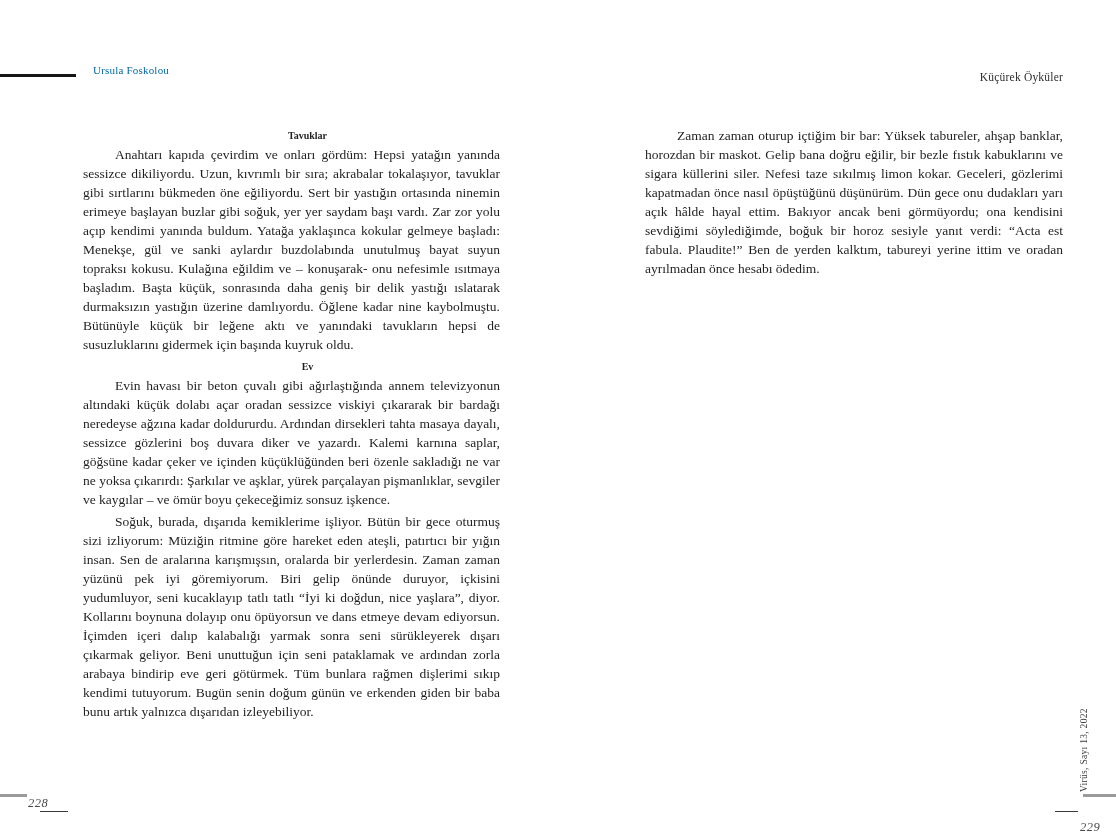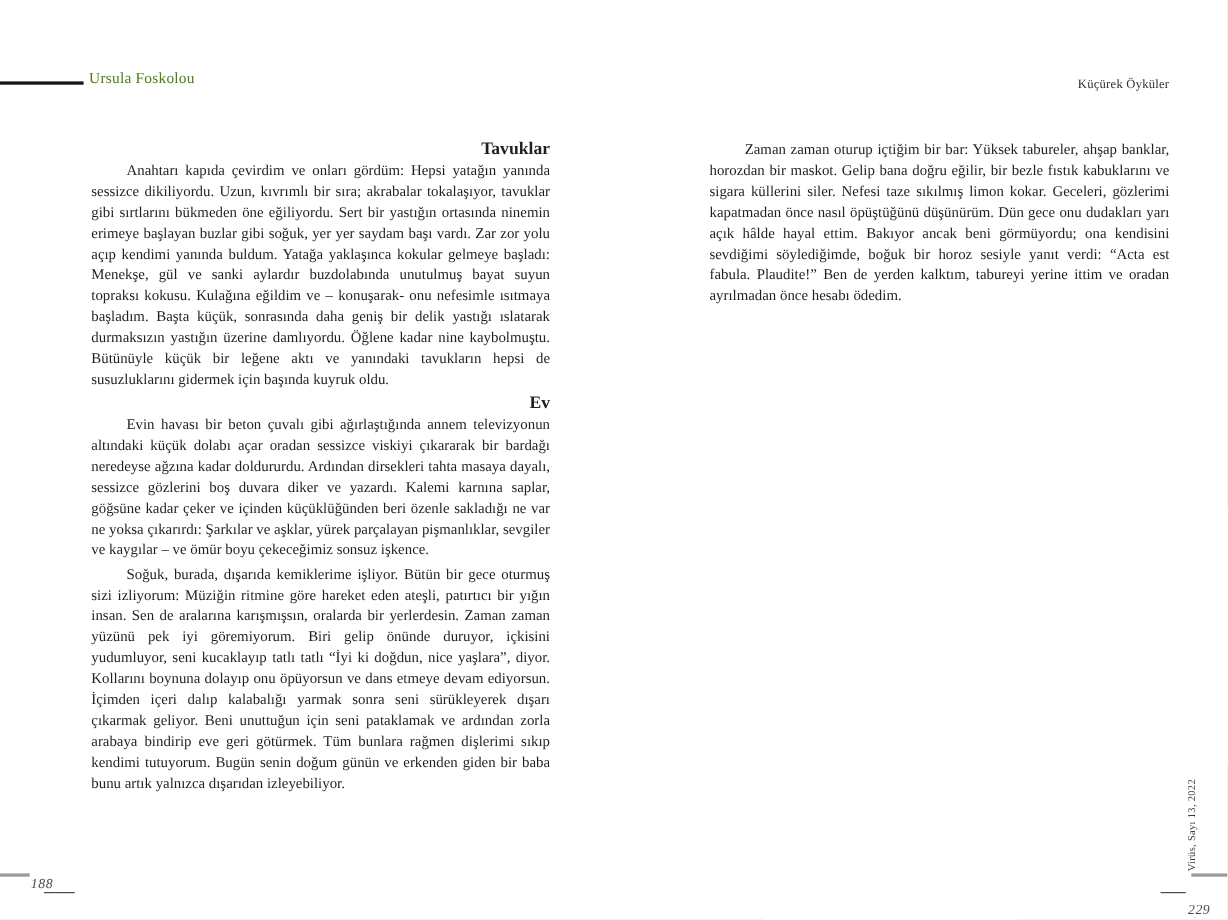--- a/index.html
+++ b/index.html
@@ -21,25 +21,25 @@
   .rule-top {
     position: absolute;
     left: 0;
     top: 74px;
     width: 76px;
     height: 3px;
     background: #161616;
   }
   .author {
     position: absolute;
-    left: 81px;
+    left: 93px;
     top: 64px;
-    font-size: 14px;
+    font-size: 11px;
     letter-spacing: 0.2px;
-    color: #4d7c0f;
+    color: #0369a1;
   }
   .running-right {
     position: absolute;
     right: 53px;
     top: 71px;
     font-size: 11.5px;
     letter-spacing: 0.2px;
     color: #2e2e2e;
   }
 
@@ -50,24 +50,24 @@
     font-size: 13.5px;
     line-height: 19px;
     text-align: justify;
   }
   .col-left  { left: 83px;  width: 417px; }
   .col-right { left: 645px; width: 418px; }
 
   .story + .story { margin-top: 3px; }
   .story-title {
     margin: 0;
-    font-size: 16px;
+    font-size: 10px;
     font-weight: bold;
     text-indent: 32px;
-    text-align: right;
+    text-align: center;
   }
   .story-text {
     margin: 0;
     text-indent: 32px;
   }
 
   
   .spine {
     position: absolute;
     left: 1079px;
@@ -139,20 +139,20 @@
 
   <div class="col col-right">
     <section class="story">
       <p class="story-text">Zaman zaman oturup içtiğim bir bar: Yüksek tabureler, ahşap banklar, horozdan bir maskot. Gelip bana doğru eğilir, bir bezle fıstık kabuklarını ve sigara küllerini siler. Nefesi taze sıkılmış limon kokar. Geceleri, gözlerimi kapatmadan önce nasıl öpüştüğünü düşünürüm. Dün gece onu dudakları yarı açık hâlde hayal ettim. Bakıyor ancak beni görmüyordu; ona kendisini sevdiğimi söylediğimde, boğuk bir horoz sesiyle yanıt verdi: “Acta est fabula. Plaudite!” Ben de yerden kalktım, tabureyi yerine ittim ve oradan ayrılmadan önce hesabı ödedim.</p>
     </section>
   </div>
 
   <div class="spine">Virüs, Sayı 13, 2022</div>
 
   <div class="footer-rule-left"></div>
-  <div class="pagenum pagenum-left">188</div>
+  <div class="pagenum pagenum-left">228</div>
   <div class="pagenum-dash pagenum-dash-left"></div>
 
   <div class="footer-rule-right"></div>
   <div class="pagenum pagenum-right">229</div>
   <div class="pagenum-dash pagenum-dash-right"></div>
 
 </div>
 
 </body></html>

